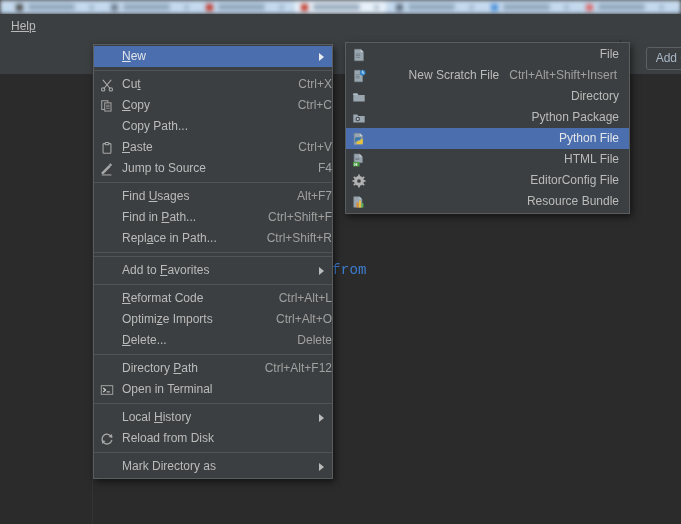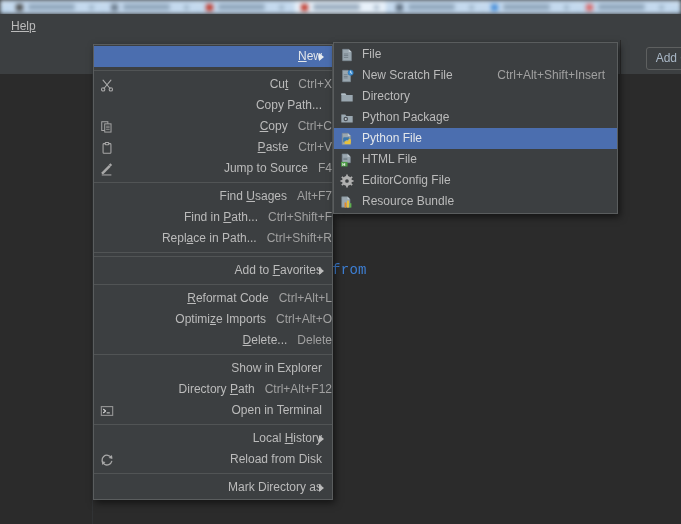--- a/index.html
+++ b/index.html
@@ -126,22 +126,22 @@
 
   
   .menu {
     position: absolute;
     background: #3c3f41;
     border: 1px solid #5a5d5e;
     box-shadow: 2px 3px 7px rgba(0,0,0,.55);
     padding: 1px 0;
     box-sizing: border-box;
   }
-  #context-menu { left: 93px; top: 44px; width: 240px; text-align: right; }
-  #new-submenu  { left: 333px; top: 42px; width: 285px; }
+  #context-menu { left: 93px; top: 44px; width: 240px; }
+  #new-submenu  { left: 345px; top: 42px; width: 285px; text-align: right; }
 
   .row {
     position: relative;
     height: 21px;
     line-height: 21px;
     display: flex;
     align-items: center;
     white-space: nowrap;
     color: #bbbbbb;
     font-size: 12px;
@@ -245,41 +245,41 @@
             <line x1="12.5" y1="2.5" x2="4.5" y2="12"></line>
             <circle cx="3.6" cy="13" r="1.9"></circle>
             <circle cx="12.4" cy="13" r="1.9"></circle>
           </g>
         </svg>
       </span>
       <span class="lbl">Cu<span class="hot">t</span></span>
       <span class="acc">Ctrl+X</span>
     </div>
     <div class="row">
-      <span class="ico"></span>
-      <span class="lbl">Copy Path...</span>
-    </div>
-    <div class="row">
       <span class="ico">
         <svg width="14" height="14" viewBox="0 0 16 16">
           <g fill="none" stroke="#a8a8a8" stroke-width="1.1">
             <rect x="2" y="2" width="7" height="10"></rect>
             <rect x="5.4" y="4.4" width="7.2" height="9.4" fill="#3c3f41"></rect>
           </g>
           <g fill="#9a9a9a">
             <rect x="7" y="6.6" width="4" height="0.9"></rect>
             <rect x="7" y="8.4" width="4" height="0.9"></rect>
             <rect x="7" y="10.2" width="4" height="0.9"></rect>
           </g>
         </svg>
       </span>
       <span class="lbl"><span class="hot">C</span>opy</span>
       <span class="acc">Ctrl+C</span>
     </div>
     <div class="row">
+      <span class="ico"></span>
+      <span class="lbl">Copy Path...</span>
+    </div>
+    <div class="row">
       <span class="ico">
         <svg width="14" height="14" viewBox="0 0 16 16">
           <g fill="none" stroke="#a8a8a8" stroke-width="1.2">
             <rect x="3.5" y="3" width="9" height="11" rx="1"></rect>
             <rect x="6" y="1.6" width="4" height="2.6" rx="0.6" fill="#3c3f41"></rect>
           </g>
         </svg>
       </span>
       <span class="lbl"><span class="hot">P</span>aste</span>
       <span class="acc">Ctrl+V</span>
@@ -330,24 +330,20 @@
       <span class="ico"></span>
       <span class="lbl">Optimi<span class="hot">z</span>e Imports</span>
       <span class="acc">Ctrl+Alt+O</span>
     </div>
     <div class="row">
       <span class="ico"></span>
       <span class="lbl"><span class="hot">D</span>elete...</span>
       <span class="acc">Delete</span>
     </div>
     <div class="sep"></div>
-    <div class="row">
-      <span class="ico"></span>
-      <span class="lbl">Show in Explorer</span>
-    </div>
     <div class="row">
       <span class="ico"></span>
       <span class="lbl">Directory <span class="hot">P</span>ath</span>
       <span class="acc">Ctrl+Alt+F12</span>
     </div>
     <div class="row">
       <span class="ico">
         <svg width="14" height="14" viewBox="0 0 16 16">
           <rect x="1.5" y="3" width="13" height="10" fill="none" stroke="#9a9a9a" stroke-width="1.2"></rect>
           <path d="M4 6 L6.4 8 L4 10" fill="none" stroke="#d8d8d8" stroke-width="1.2" stroke-linecap="round" stroke-linejoin="round"></path>

